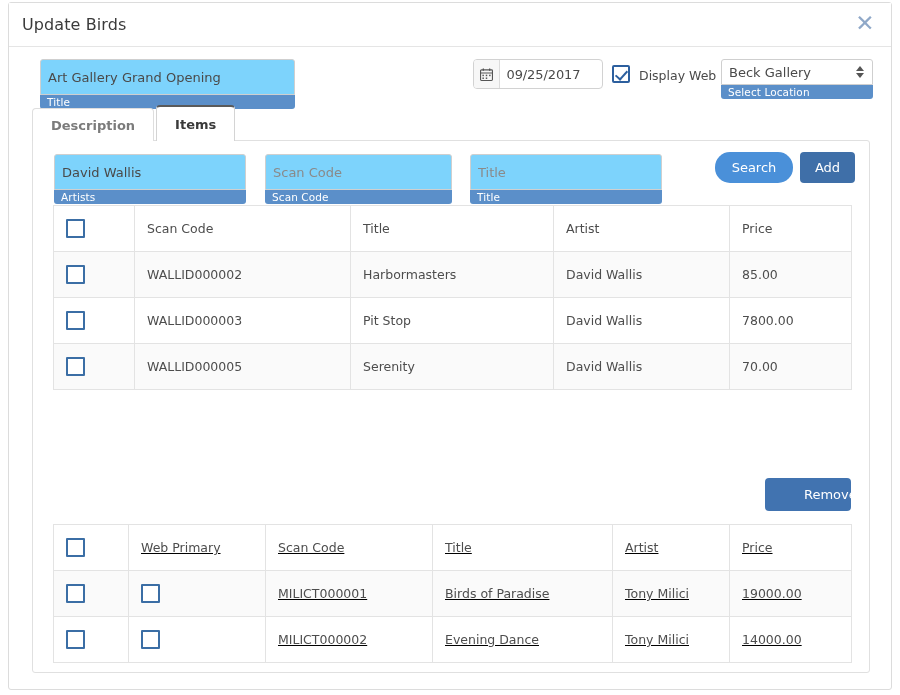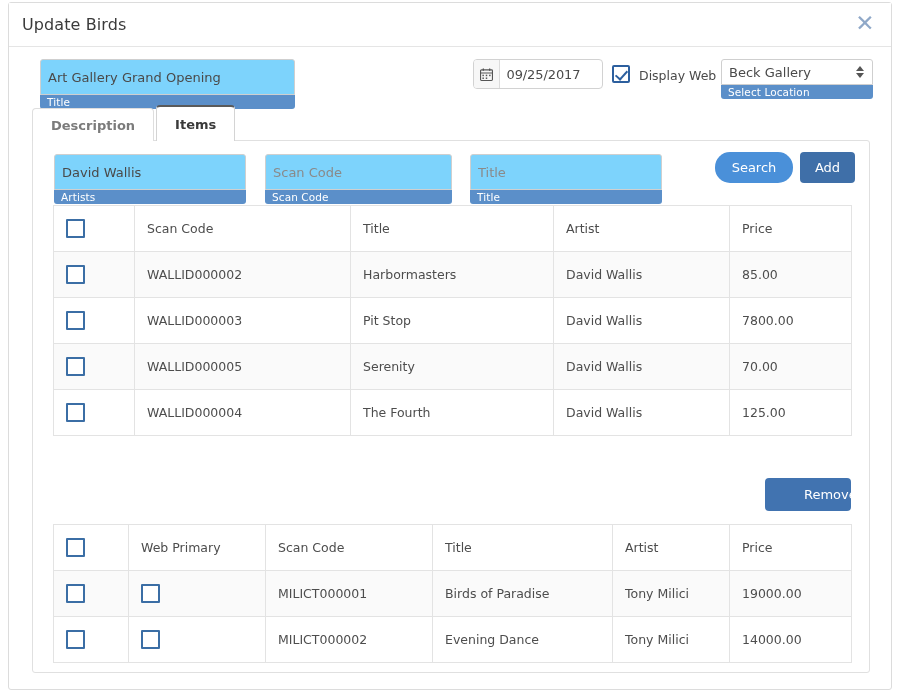--- a/index.html
+++ b/index.html
@@ -368,34 +368,27 @@
                 <td>David Wallis</td>
                 <td>7800.00</td>
               </tr>
               <tr>
                 <td class="cbcell"><span class="cb-sm"></span></td>
                 <td>WALLID000005</td>
                 <td>Serenity</td>
                 <td>David Wallis</td>
                 <td>70.00</td>
               </tr>
-              <tr>
-                <td class="cbcell"><span class="cb-sm"></span></td>
-                <td>WALLID000004</td>
-                <td>The Fourth</td>
-                <td>David Wallis</td>
-                <td>125.00</td>
-              </tr>
             </tbody>
           </table>
         </div>
 
         <button class="btn btn-remove" style="position:absolute; left:732px; top:337px;padding-left:39px;">Remove</button>
 
-        <div style="position:absolute; left:20px; top:383px; width:798px;">
+        <div style="position:absolute; left:20px; top:383px; width:798px;text-decoration:underline;">
           <table class="grid">
             <colgroup>
               <col style="width:75px">
                 <col style="width:137px">
                 <col style="width:167px">
               <col style="width:180px">
                 <col style="width:117px">
                 <col style="width:122px">
             </colgroup>
             <thead>

